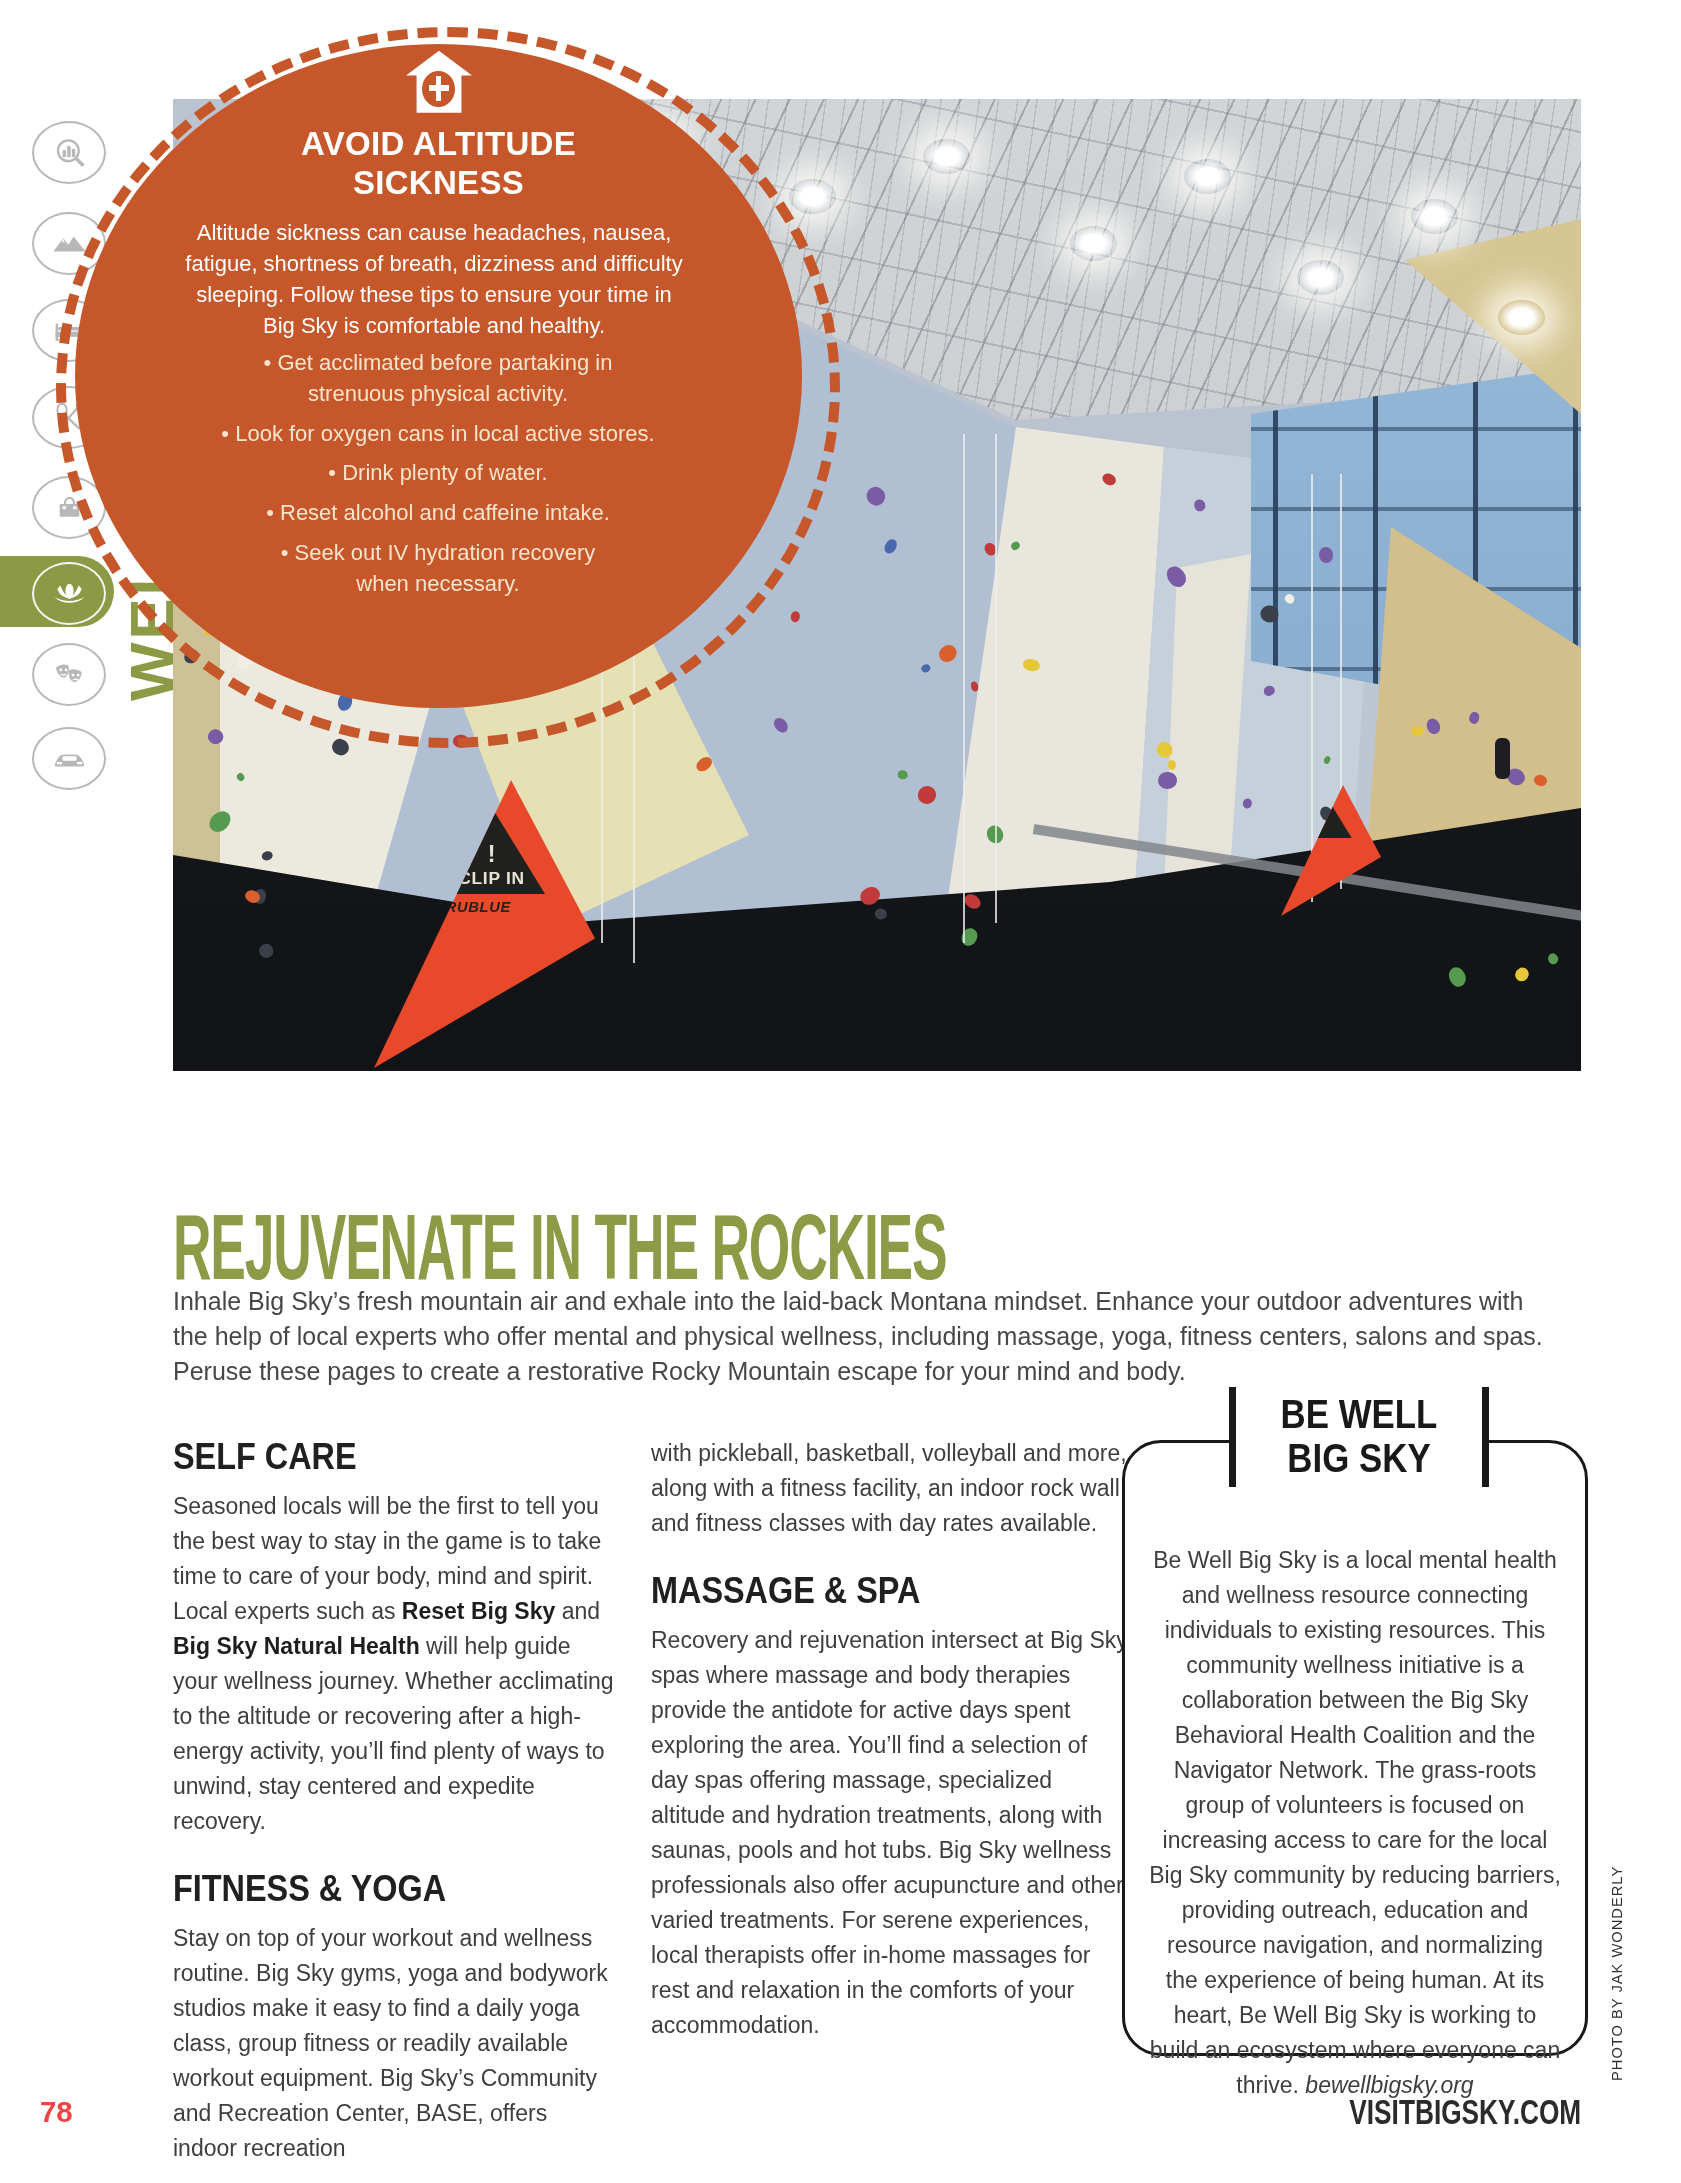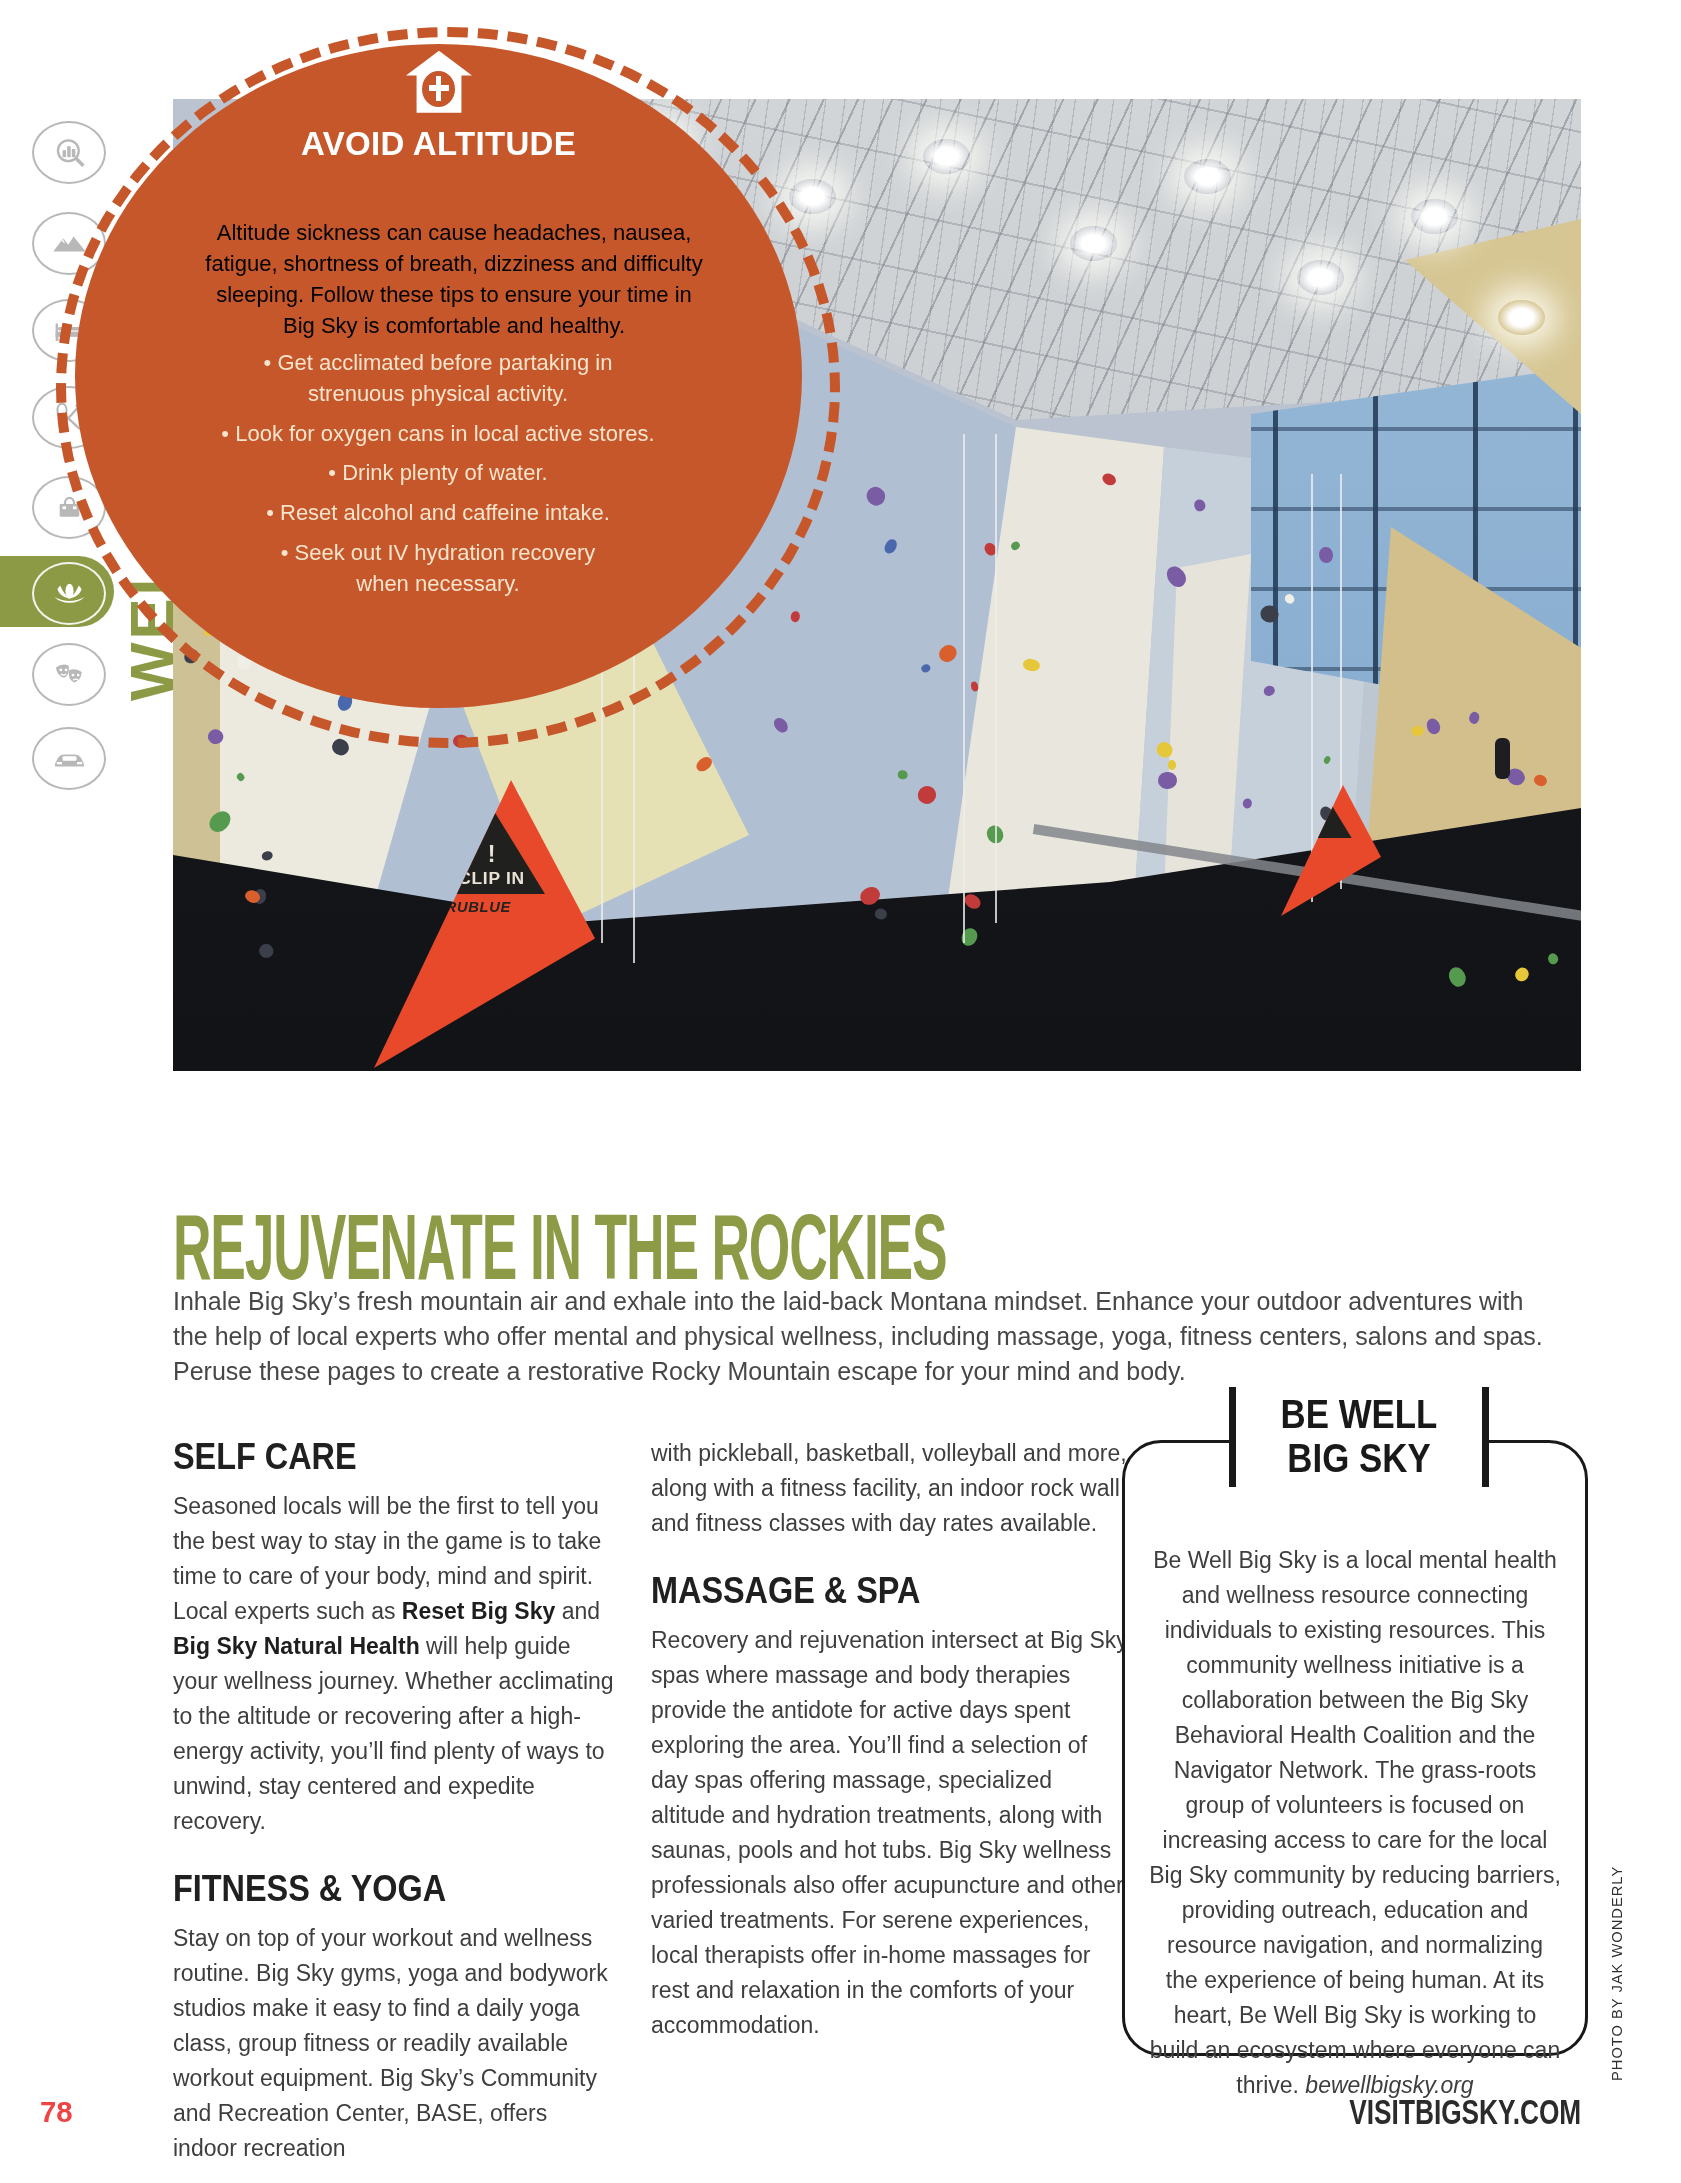--- a/index.html
+++ b/index.html
@@ -73,22 +73,22 @@
     border:10.7px dashed #c5572b;}
   .badge{position:absolute;left:75px;top:44px;width:727px;height:664px;border-radius:50%;
     background:#c5572b;text-align:center;}
   .house{position:absolute;left:331px;top:6.7px;width:66px;height:62px;background:#ffffff;
     clip-path:polygon(50% 0,100% 40%,84% 40%,84% 100%,16% 100%,16% 40%,0 40%);}
   .house-ell{position:absolute;left:16px;top:20px;width:33px;height:36px;border-radius:50%;background:#c5572b;}
   .house-cross-v{position:absolute;left:14px;top:5.4px;width:5.4px;height:25.4px;background:#fff;}
   .house-cross-h{position:absolute;left:6.7px;top:14.7px;width:20px;height:6px;background:#fff;}
   .badge-title{position:absolute;left:0;right:0;top:80px;color:#ffffff;font-weight:700;
     font-size:33px;line-height:39px;letter-spacing:0.3px;}
-  .badge-intro{position:absolute;left:128px;top:173px;width:502px;font-size:22px;line-height:31px;
-    color:#000000;}
+  .badge-intro{position:absolute;left:108px;top:173px;width:502px;font-size:22px;line-height:31px;
+    color:#ffffff;}
   .badge-bullets{position:absolute;left:62px;top:303px;width:602px;color:#f6e4cd;font-size:22px;line-height:31px;}
   .badge-bullets p{margin:0 auto 8.7px;}
   .badge-bullets p::before{content:"• ";}
   .bw1{max-width:415px;} .bw5{max-width:361px;}
   
   .headline{position:absolute;left:173px;top:1197px;height:100px;line-height:100px;
     font-size:92px;font-weight:700;letter-spacing:-2px;color:#8d9a46;white-space:nowrap;
     transform:scaleX(.58);transform-origin:0 50%;}
   .intro{position:absolute;left:173px;top:1284px;width:1379px;font-size:25px;line-height:35px;color:#474747;}
   .col{position:absolute;top:1436px;}
@@ -355,20 +355,21 @@
   <div class="badge-ring"></div>
   <div class="badge">
     <div class="house">
       <div class="house-ell">
         <div class="house-cross-v"></div>
           <div class="house-cross-h"></div>
       </div>
     </div>
     <div class="badge-title">
       <div>AVOID ALTITUDE</div>
+      <div>SICKNESS</div>
     </div>
     <div class="badge-intro">Altitude sickness can cause headaches, nausea, fatigue, shortness of breath, dizziness and difficulty sleeping. Follow these tips to ensure your time in Big Sky is comfortable and healthy.</div>
     <div class="badge-bullets">
       <p class="bw1">Get acclimated before partaking in strenuous physical activity.</p>
       <p>Look for oxygen cans in local active stores.</p>
       <p>Drink plenty of water.</p>
       <p>Reset alcohol and caffeine intake.</p>
       <p class="bw5">Seek out IV hydration recovery when necessary.</p>
     </div>
   </div>

